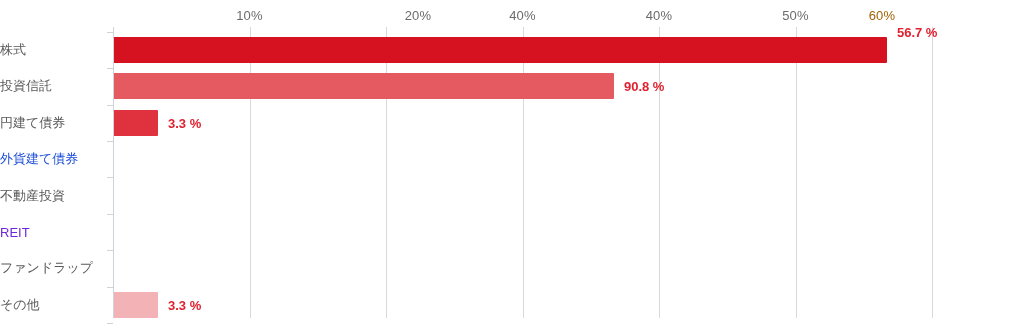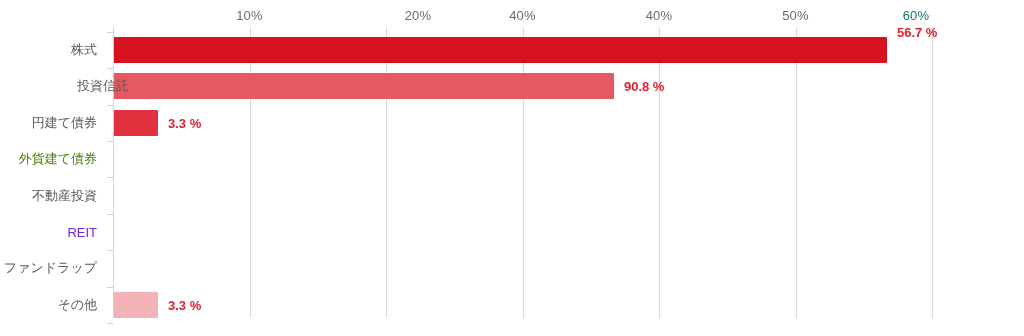--- a/index.html
+++ b/index.html
@@ -64,21 +64,20 @@
     transform: translateX(-50%);
     font-size: 13px;
     color: #6b6b6b;
     white-space: nowrap;
     letter-spacing: 0.2px;
   }
   .cat-label-wrap {
     position: absolute;
     left: 0;
     width: 105px;
-    text-align: right;
     padding-right: 8px;
     box-sizing: border-box;
     font-size: 13px;
     color: #595959;
     white-space: nowrap;
     transform: translateY(-50%);
   }
 
   
   .bar {
@@ -101,21 +100,21 @@
 <body>
 
 <div id="chart-root">
 
   <div id="tick-labels">
       <div class="tick-label" style="left: 249.5px; color: rgb(107, 107, 107);">10%</div>
       <div class="tick-label" style="left: 386px; color: rgb(107, 107, 107); margin-left: 32px;">20%</div>
       <div class="tick-label" style="left: 522.5px; color: rgb(107, 107, 107);">40%</div>
       <div class="tick-label" style="left: 659px; color: rgb(107, 107, 107);">40%</div>
       <div class="tick-label" style="left: 795.5px; color: rgb(107, 107, 107);">50%</div>
-      <div class="tick-label" style="left: 916px; color: #0f766e;">60%</div>
+      <div class="tick-label" style="left: 882px; color: #a16207;">60%</div>
     </div>
 
   <div class="plot-area" id="plot-area">
     <div id="gridlines">
         <div class="gridline" style="left: 136.5px; background: rgb(217, 217, 217);"></div>
         <div class="gridline" style="left: 273px; background: rgb(217, 217, 217);"></div>
         <div class="gridline" style="left: 409.5px; background: rgb(217, 217, 217);"></div>
         <div class="gridline" style="left: 546px; background: rgb(217, 217, 217);"></div>
         <div class="gridline" style="left: 682.5px; background: rgb(217, 217, 217);"></div>
         <div class="gridline" style="left: 819px; background: rgb(217, 217, 217);"></div>
@@ -142,22 +141,22 @@
       <div class="tick-mark" style="left: 107px; top: 141px; background: rgb(207, 211, 220);"></div>
       <div class="tick-mark" style="left: 107px; top: 177px; background: rgb(207, 211, 220);"></div>
       <div class="tick-mark" style="left: 107px; top: 214px; background: rgb(207, 211, 220);"></div>
       <div class="tick-mark" style="left: 107px; top: 250px; background: rgb(207, 211, 220);"></div>
       <div class="tick-mark" style="left: 107px; top: 287px; background: rgb(207, 211, 220);"></div>
       <div class="tick-mark" style="left: 107px; top: 323px; background: rgb(207, 211, 220);"></div>
     </div>
 
   <div id="cat-labels">
       <div class="cat-label-wrap" style="top: 50px; color: rgb(89, 89, 89);">株式</div>
-      <div class="cat-label-wrap" style="top: 86.4px; color: rgb(89, 89, 89); margin-left: 32px;">投資信託</div>
+      <div class="cat-label-wrap" style="top: 86.4px; color: rgb(89, 89, 89);">投資信託</div>
       <div class="cat-label-wrap" style="top: 122.8px; color: rgb(89, 89, 89);">円建て債券</div>
-      <div class="cat-label-wrap" style="top: 159.2px; color: #4d7c0f;">外貨建て債券</div>
+      <div class="cat-label-wrap" style="top: 159.2px; color: #1d4ed8;">外貨建て債券</div>
       <div class="cat-label-wrap" style="top: 195.6px; color: rgb(89, 89, 89);">不動産投資</div>
       <div class="cat-label-wrap" style="top: 232px; color: #6d28d9;">REIT</div>
       <div class="cat-label-wrap" style="top: 268.4px; color: rgb(89, 89, 89);">ファンドラップ</div>
       <div class="cat-label-wrap" style="top: 304.8px; color: rgb(89, 89, 89);">その他</div>
     </div>
 
 </div>
 
 </body></html>

